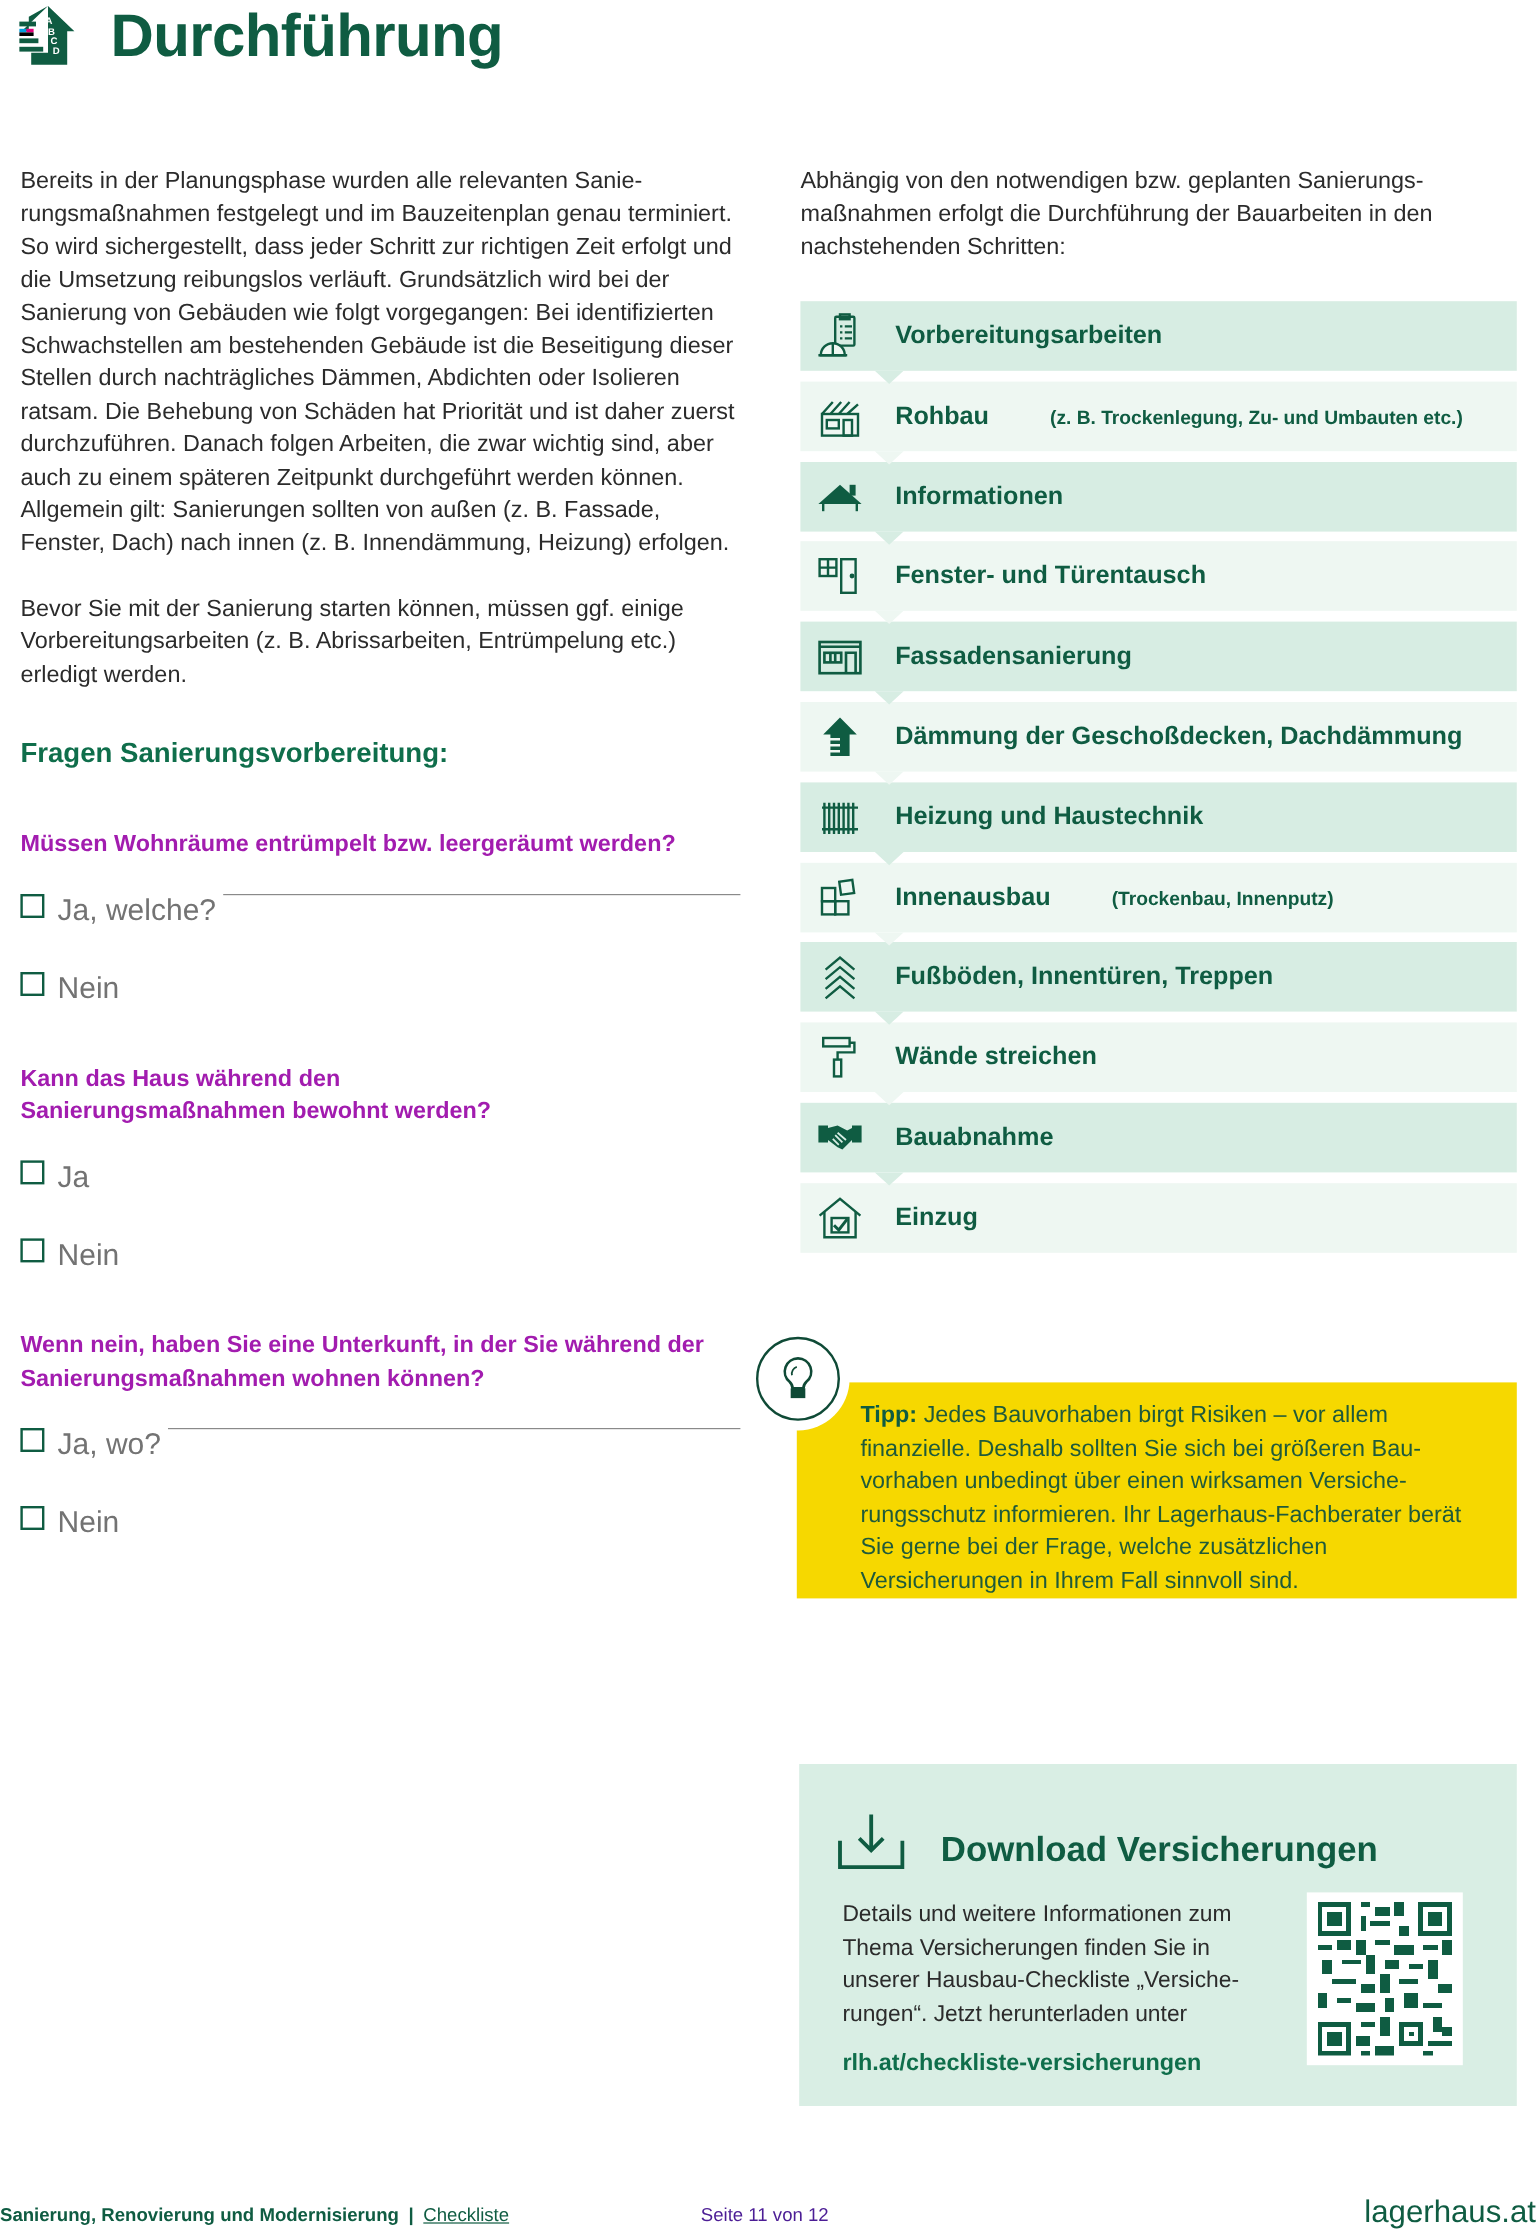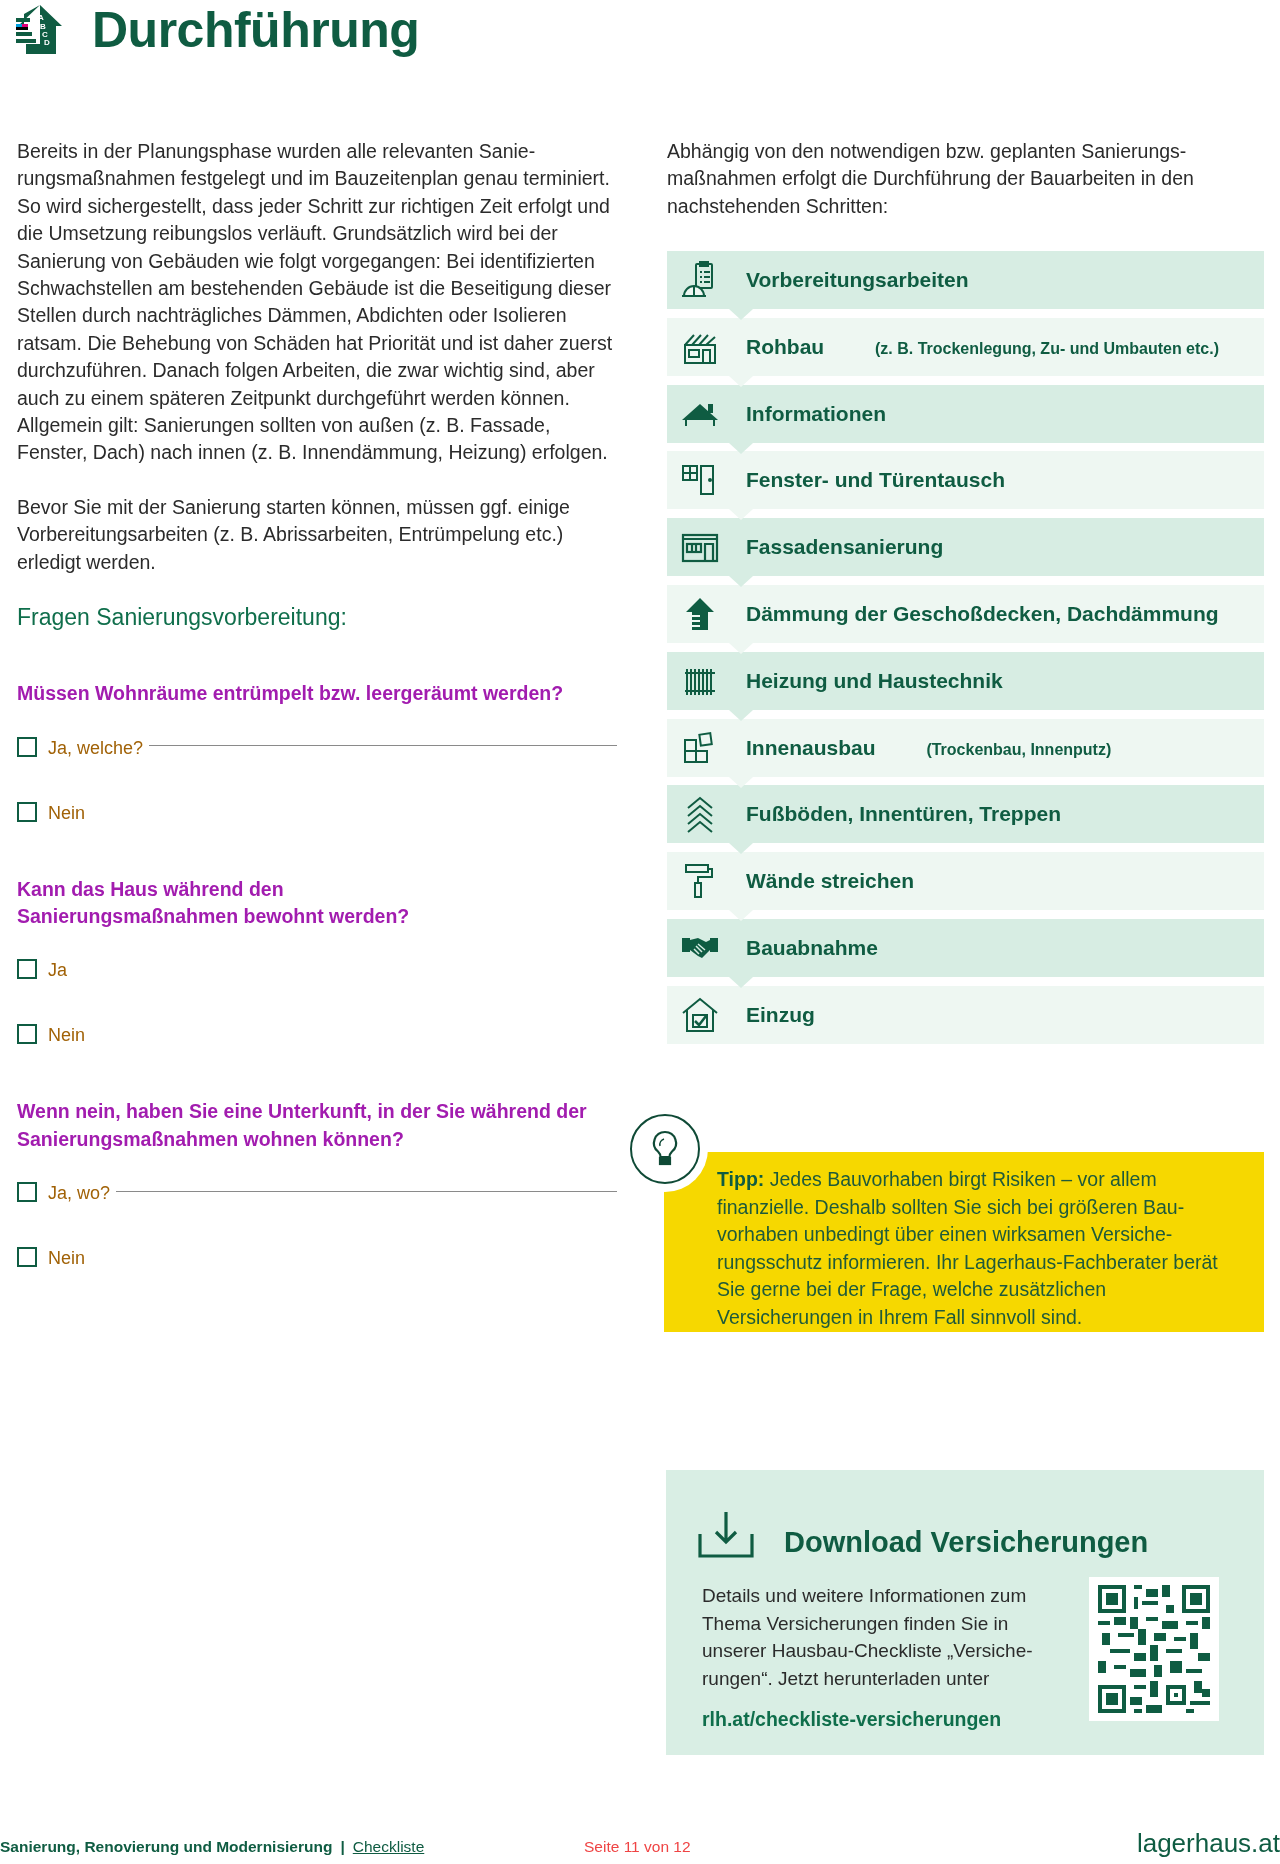--- a/index.html
+++ b/index.html
@@ -8,23 +8,23 @@
 
   
   .header { position: absolute; left: 16px; top: 0; height: 60px; display: flex; align-items: center; }
   .logo-icon { width: 48px; height: 52px; margin-right: 28px; }
   .page-title { font-size: 50px; font-weight: 700; color: #0f5c42; letter-spacing: -0.5px; line-height: 60px; }
 
   
   .left { position: absolute; left: 17px; top: 138px; width: 600px; }
   .body-text { font-size: 19.5px; line-height: 27.4px; color: #2b2b2b; }
   .body-text + .body-text { margin-top: 27px; }
-  .section-heading { margin-top: 28px; font-size: 23px; font-weight: 400; color: #0f6e4b; }
+  .section-heading { margin-top: 38px; font-size: 23px; font-weight: 700; color: #0f6e4b; }
   .question { margin-top: 49px; font-size: 19.5px; font-weight: 700; line-height: 27.4px; color: #a21caf; }
-  .option { display: flex; align-items: center; height: 27px; margin-top: 27px; font-size: 18px; color: #a16207; }
+  .option { display: flex; align-items: flex-start; height: 27px; margin-top: 27px; font-size: 25px; color: #737373; }
   .option:first-of-type { margin-top: 27px; }
   .checkbox { width: 20px; height: 20px; border: 2.5px solid #0f5c42; margin-right: 11px; margin-bottom: 3px; flex: 0 0 auto; cursor: pointer; }
   .fill-line { flex: 1; border-bottom: 1.5px solid #8a8a8a; margin-left: 6px; margin-bottom: 5px; height: 1px; }
   .opts-group .option + .option { margin-top: 38px; }
 
   
   .right { position: absolute; left: 667px; top: 138px; width: 596px; }
   .steps { position: absolute; left: 667px; top: 251px; width: 597px; }
   .step { position: relative; height: 58px; margin-bottom: 8.8px; display: flex; align-items: center; padding-left: 13px; }
   .step.dark { background: #d7ede3; }
@@ -48,21 +48,21 @@
   .dl-title { position: absolute; left: 118px; top: 56px; font-size: 29px; font-weight: 700; color: #0f5c42; }
   .dl-text { position: absolute; left: 36px; top: 112px; width: 360px; font-size: 19px; line-height: 27.5px; color: #2b2b2b; }
   .dl-link { position: absolute; left: 36px; top: 238px; font-size: 19.5px; font-weight: 700; color: #0f6e4b; text-decoration: none; }
   .qr { position: absolute; left: 423px; top: 107px; width: 130px; height: 144px; background: #ffffff; display: flex; align-items: center; justify-content: center; }
 
   
   .footer { position: absolute; left: 0; top: 1834px; width: 1280px; height: 30px; font-size: 15.5px; }
   .foot-title { position: absolute; left: 0; top: 4px; font-weight: 700; color: #0f5c42; }
   .foot-sep { color: #0f5c42; margin: 0 8px; }
   .foot-check { color: #0f5c42; }
-  .foot-page { position: absolute; left: 584px; top: 4px; color: #ef4444; }
+  .foot-page { position: absolute; left: 584px; top: 4px; color: #4c1d95; }
   .foot-brand { position: absolute; right: 0; top: -6px; font-size: 26px; color: #0f5c42; }
 </style>
 </head>
 <body>
 
 <div class="header">
   <svg class="logo-icon" viewBox="0 0 48 52">
     <path d="M24 1 L46 22 L40 22 L40 50 L10 50 L10 40 L24 40 Z" fill="#0f5c42"></path>
     <path d="M24 1 L2 22 L8 22 L8 10 Z" fill="#0f5c42"></path>
     <rect x="0" y="14" width="14" height="4" fill="#0f5c42"></rect>

